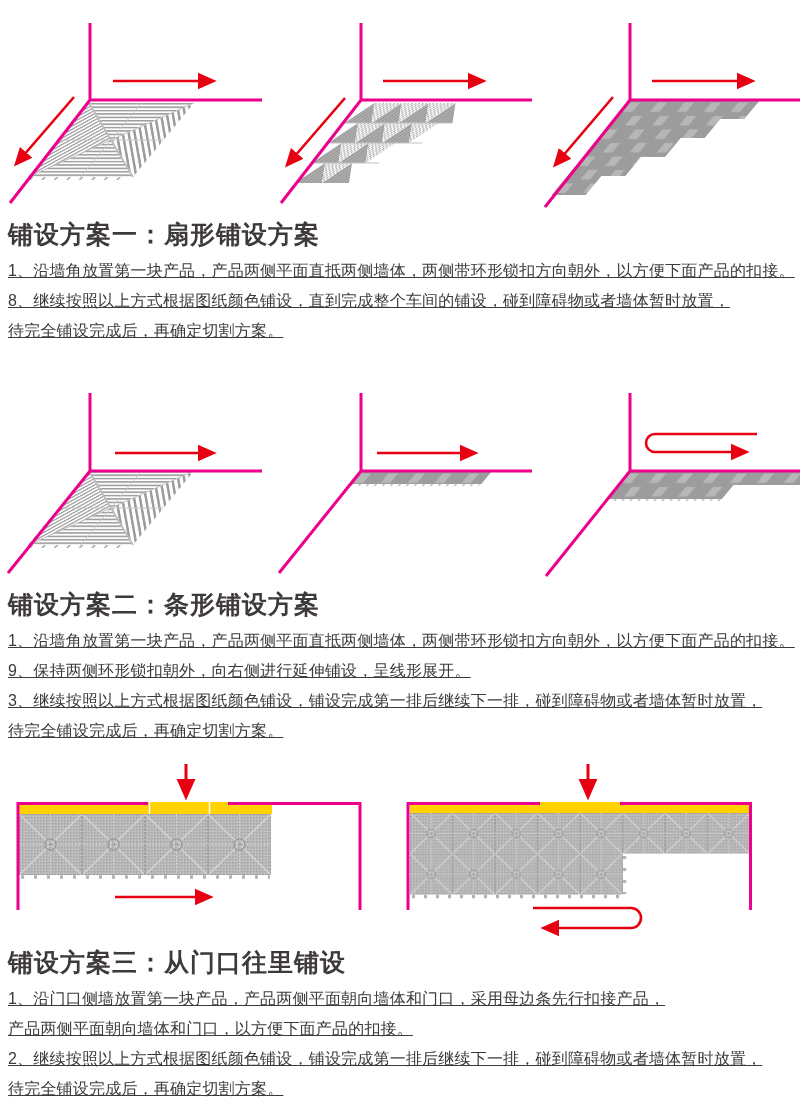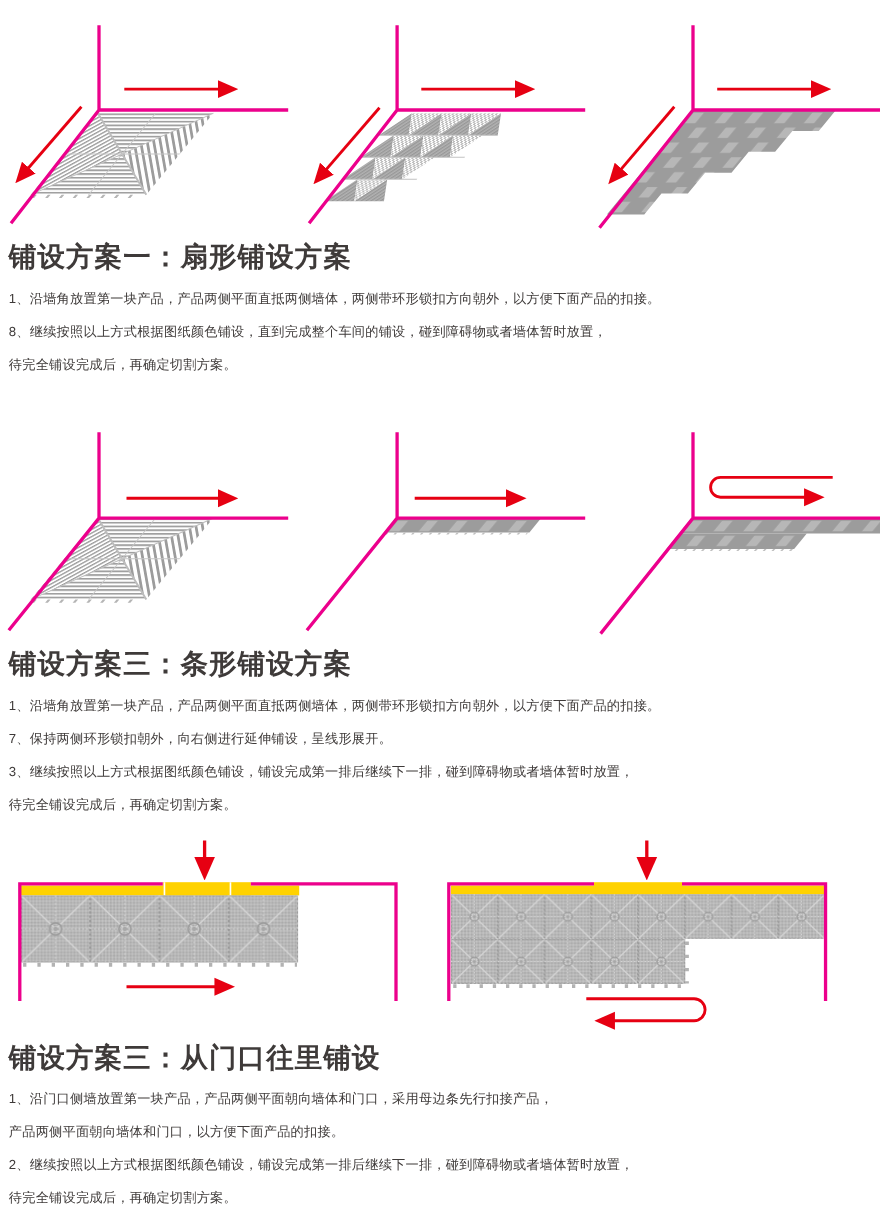--- a/index.html
+++ b/index.html
@@ -7,21 +7,21 @@
     position:relative;width:800px;height:1110px;background:#ffffff;overflow:hidden;
     font-family:"Liberation Sans","DejaVu Sans",sans-serif;color:#3e3a39;
   }
   .dg{position:absolute;left:0;display:block;}
   #row1{top:0;}
   #row2{top:385;}
   #row2{top:385px;}
   #row3{top:758px;}
   .sec{position:absolute;left:8px;right:4px;}
   .sec h2{margin:0;font-size:25px;font-weight:bold;letter-spacing:1px;line-height:32px;}
-  .sec .tl{font-size:12px;line-height:30px;letter-spacing:0.2px;white-space:nowrap;}
+  .sec .tl{font-size:16px;line-height:30px;letter-spacing:0.2px;white-space:nowrap;text-decoration:underline;}
   #sec1{top:218px;} #sec1 .lines{margin-top:6px;}
   #sec2{top:588px;} #sec2 .lines{margin-top:6px;}
   #sec3{top:946px;} #sec3 .lines{margin-top:6px;}
   .defs-holder{position:absolute;width:0;height:0;overflow:hidden;}
 </style>
 </head>
 <body>
 
 <div class="page">
 
@@ -189,24 +189,24 @@
   <section class="sec" id="sec1">
     <h2>铺设方案一：扇形铺设方案</h2>
     <div class="lines">
       <div class="tl">1、沿墙角放置第一块产品，产品两侧平面直抵两侧墙体，两侧带环形锁扣方向朝外，以方便下面产品的扣接。</div>
       <div class="tl">8、继续按照以上方式根据图纸颜色铺设，直到完成整个车间的铺设，碰到障碍物或者墙体暂时放置，</div>
       <div class="tl">待完全铺设完成后，再确定切割方案。</div>
     </div>
   </section>
 
   <section class="sec" id="sec2">
-    <h2>铺设方案三：条形铺设方案</h2>
+    <h2>铺设方案二：条形铺设方案</h2>
     <div class="lines">
       <div class="tl">1、沿墙角放置第一块产品，产品两侧平面直抵两侧墙体，两侧带环形锁扣方向朝外，以方便下面产品的扣接。</div>
-      <div class="tl">7、保持两侧环形锁扣朝外，向右侧进行延伸铺设，呈线形展开。</div>
+      <div class="tl">9、保持两侧环形锁扣朝外，向右侧进行延伸铺设，呈线形展开。</div>
       <div class="tl">3、继续按照以上方式根据图纸颜色铺设，铺设完成第一排后继续下一排，碰到障碍物或者墙体暂时放置，</div>
       <div class="tl">待完全铺设完成后，再确定切割方案。</div>
     </div>
   </section>
 
   <section class="sec" id="sec3">
     <h2>铺设方案三：从门口往里铺设</h2>
     <div class="lines">
       <div class="tl">1、沿门口侧墙放置第一块产品，产品两侧平面朝向墙体和门口，采用母边条先行扣接产品，</div>
       <div class="tl">产品两侧平面朝向墙体和门口，以方便下面产品的扣接。</div>

